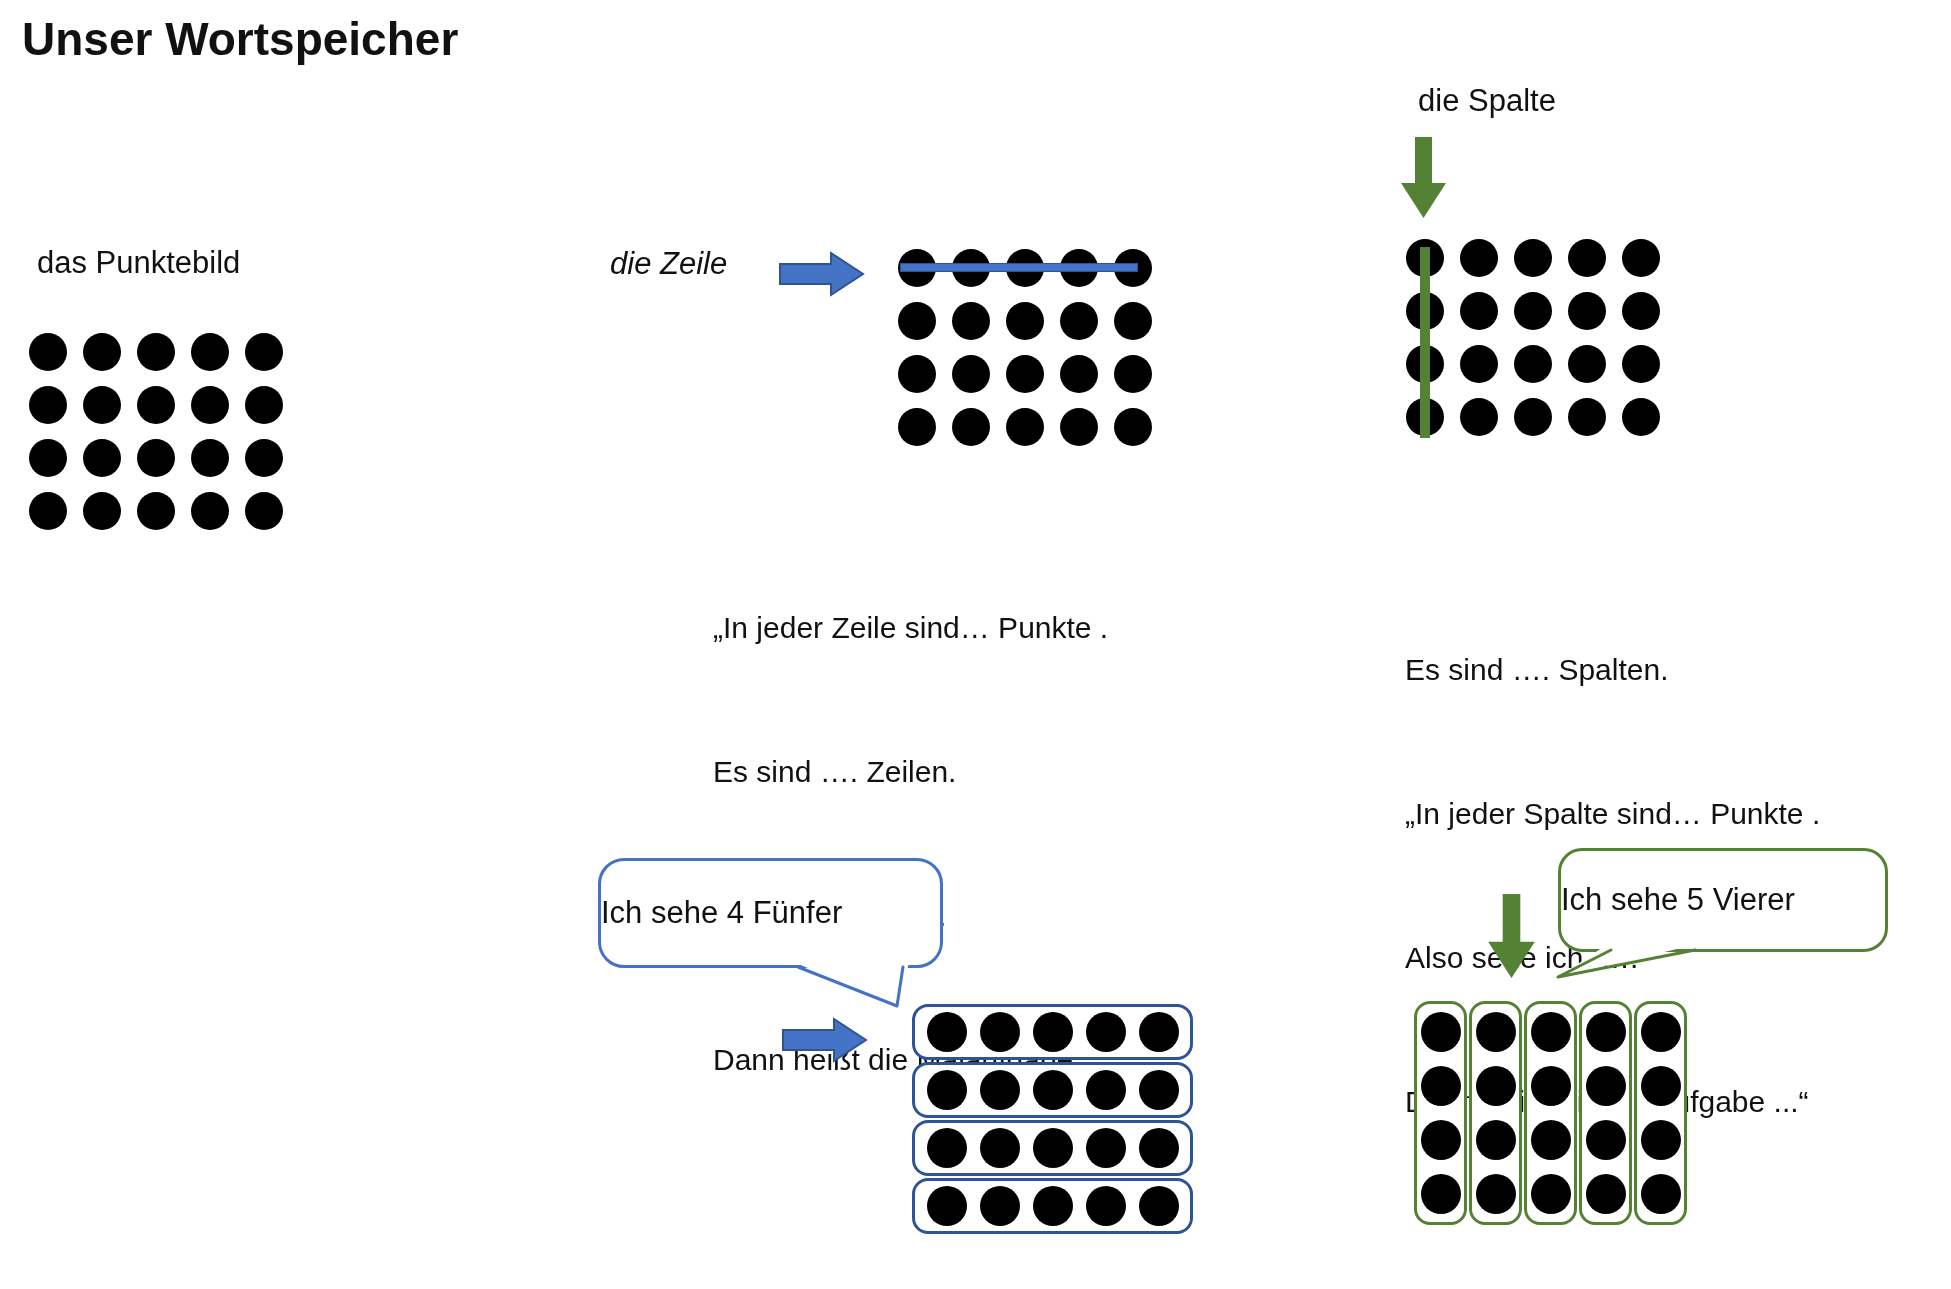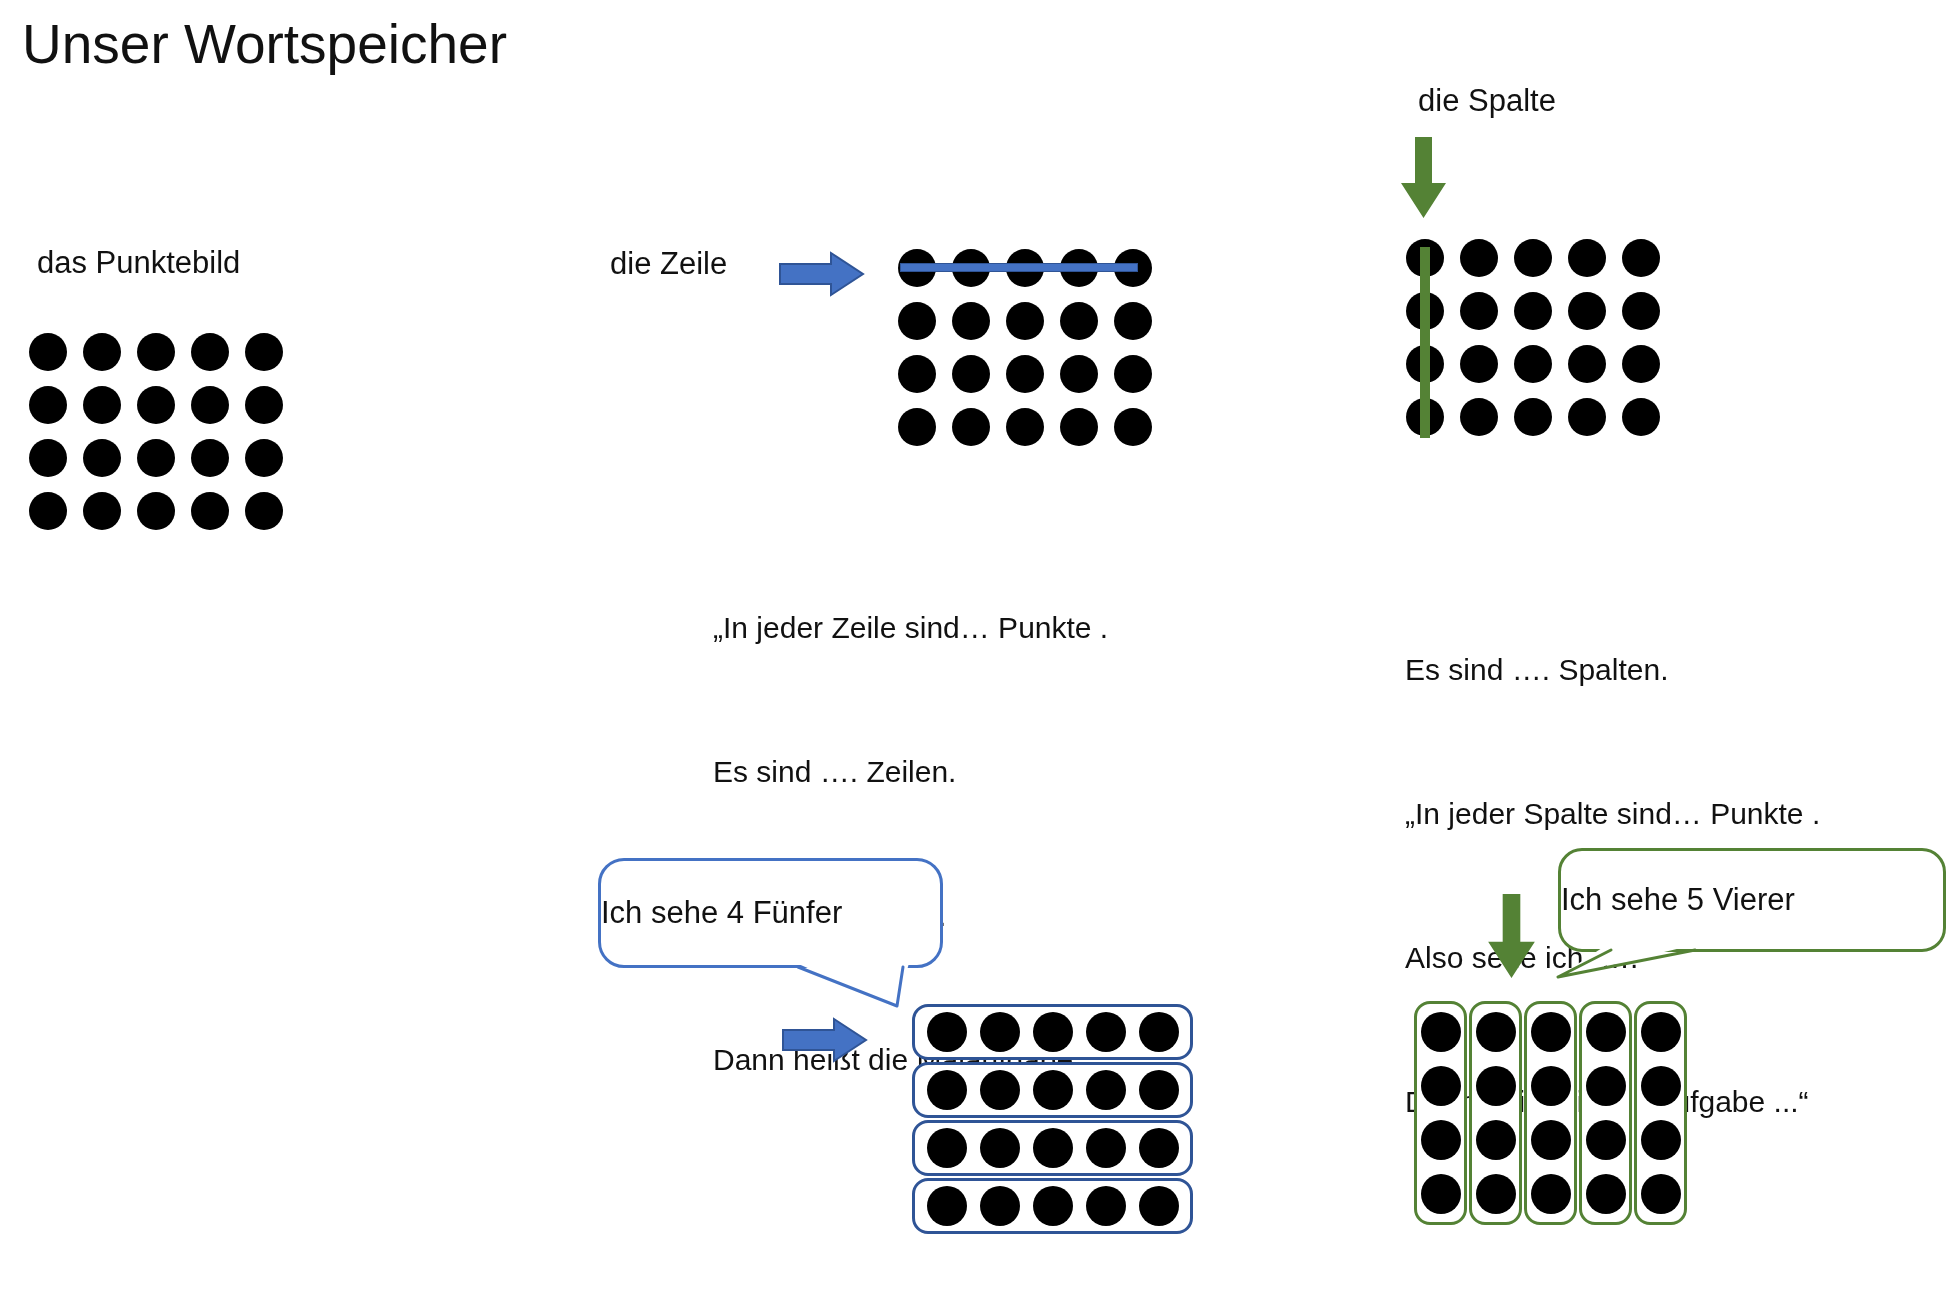--- a/index.html
+++ b/index.html
@@ -1,21 +1,21 @@
 <!DOCTYPE html>
 <html><head>
 <meta charset="utf-8">
 <style>
   html,body { margin:0; padding:0; background:#fff; }
   .slide {
     position:relative; width:1951px; height:1289px; background:#ffffff;
     font-family:"Liberation Sans", sans-serif; color:#111; overflow:hidden;
   }
   .abs { position:absolute; }
-  .title { font-size:55px; font-weight:400; letter-spacing:0px; }
+  .title { font-size:46px; font-weight:700; letter-spacing:0px; }
   .label { font-size:31px; }
   .speech-lines { font-size:30px; line-height:48px; white-space:pre; }
   .dots-grid { display:grid; grid-template-columns:repeat(5,38px); gap:15px 16px; }
   .dot { background:#000; border-radius:50%; }
   .dots-grid .dot { width:38px; height:38px; }
   .dot-lg { width:40px; height:40px; }
   .zeile-line { position:absolute; left:2px; top:14px; width:236px; height:7px;
     background:#4472C4; border:1px solid #2F5496; }
   .spalte-line { position:absolute; left:14px; top:8px; width:10px; height:191px;
     background:#548235; }
@@ -57,21 +57,21 @@
       <div class="dot"></div>
       <div class="dot"></div>
       <div class="dot"></div>
       <div class="dot"></div>
       <div class="dot"></div>
       <div class="dot"></div>
       <div class="dot"></div>
       <div class="dot"></div>
     </div>
 
-  <div class="abs label" style="left:610px; top:246px;">die Zeile</div>
+  <div class="abs label" style="left:610px; top:246px;font-style:italic;">die Zeile</div>
   <svg class="abs" style="left:779px; top:251px;" width="87" height="46" viewBox="0 0 87 46">
     <polygon points="1,13 52,13 52,2 84,23 52,44 52,33 1,33" fill="#4472C4" stroke="#2F5496" stroke-width="2" stroke-linejoin="miter"></polygon>
   </svg>
   <div class="abs" style="left:898px; top:249px; width:254px; height:197px;">
     <div class="dots-grid">
         <div class="dot"></div>
         <div class="dot"></div>
         <div class="dot"></div>
         <div class="dot"></div>
         <div class="dot"></div>
@@ -178,21 +178,21 @@
         <div class="dot dot-lg"></div>
         <div class="dot dot-lg"></div>
         <div class="dot dot-lg"></div>
       </div>
     </div>
 
   <svg class="abs" style="left:1486px; top:894px;" width="51" height="84" viewBox="0 0 45 81">
     <polygon points="14,0 31,0 31,46 45,46 22.5,81 0,46 14,46" fill="#548235"></polygon>
   </svg>
 
-  <div class="abs bubble bubble-green" style="left:1558px; top:848px; width:388px; height:104px;">
+  <div class="abs bubble bubble-green" style="left:1558px; top:848px; width:330px; height:104px;">
     <span>Ich sehe 5 Vierer</span>
   </div>
   <svg class="abs tail" style="left:1548px; top:944px;" width="155" height="40" viewBox="0 0 155 40">
     <path d="M60,0 L150,0 L10,33 Z" fill="#ffffff" stroke="none"></path>
     <path d="M63,6 L10,33 M147,6 L10,33" fill="none" stroke="#548235" stroke-width="3" stroke-linecap="round"></path>
   </svg>
 
   <div class="abs cols-group" style="left:1414px; top:1001px;">
       <div class="col-box">
         <div class="dot dot-lg"></div>

